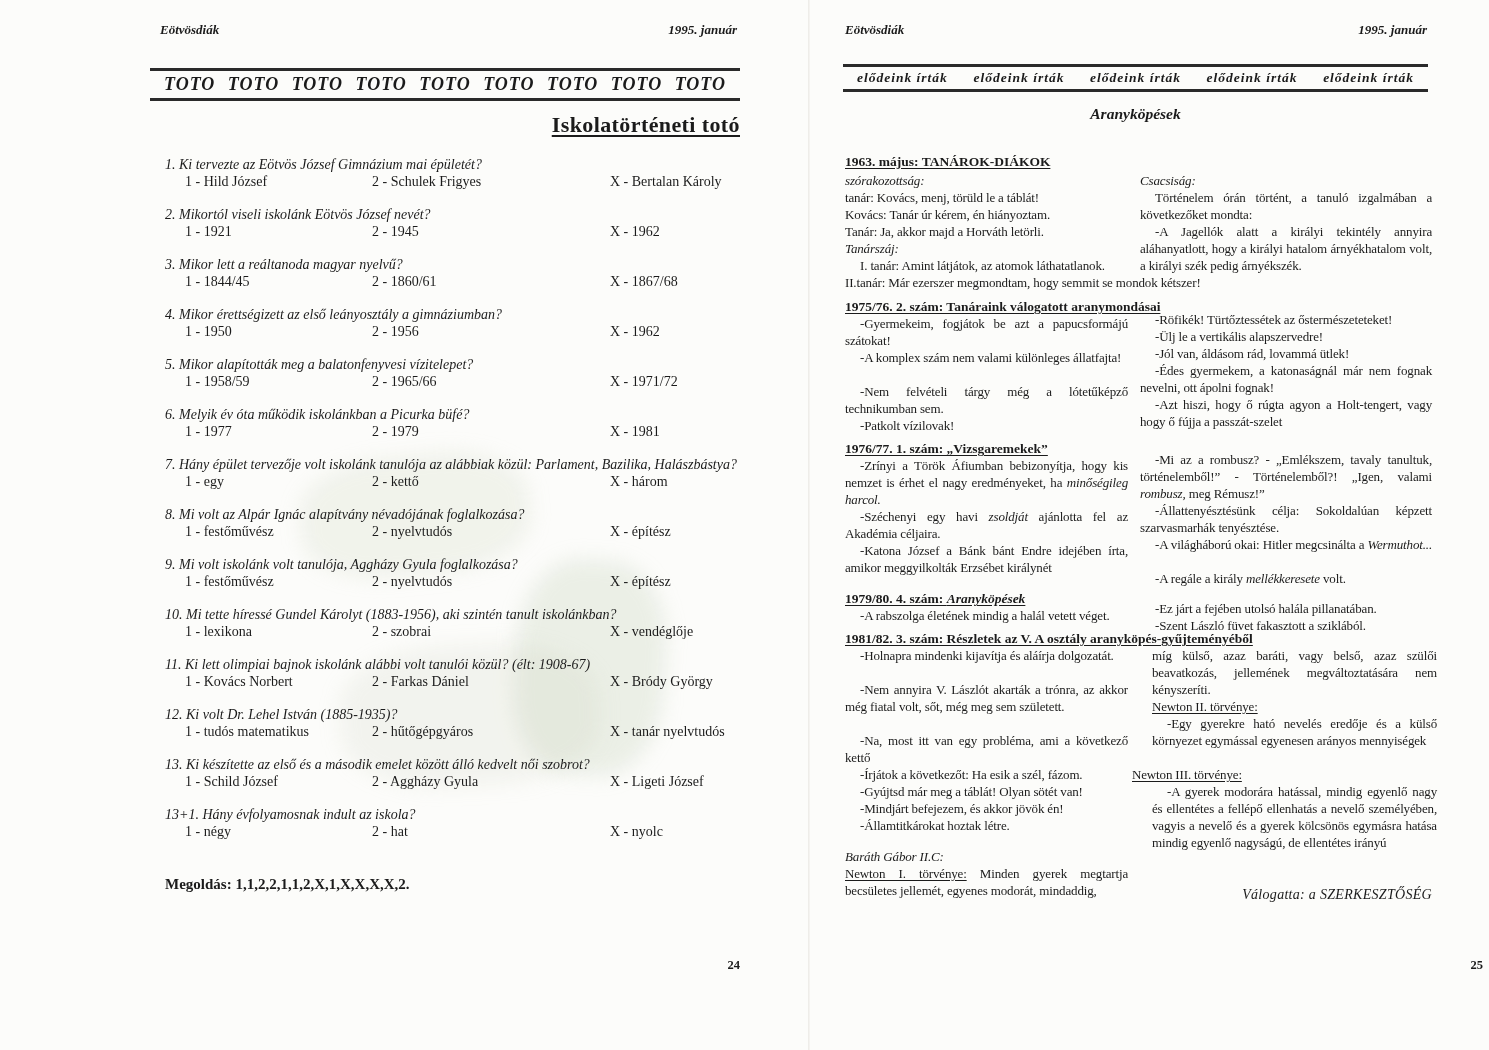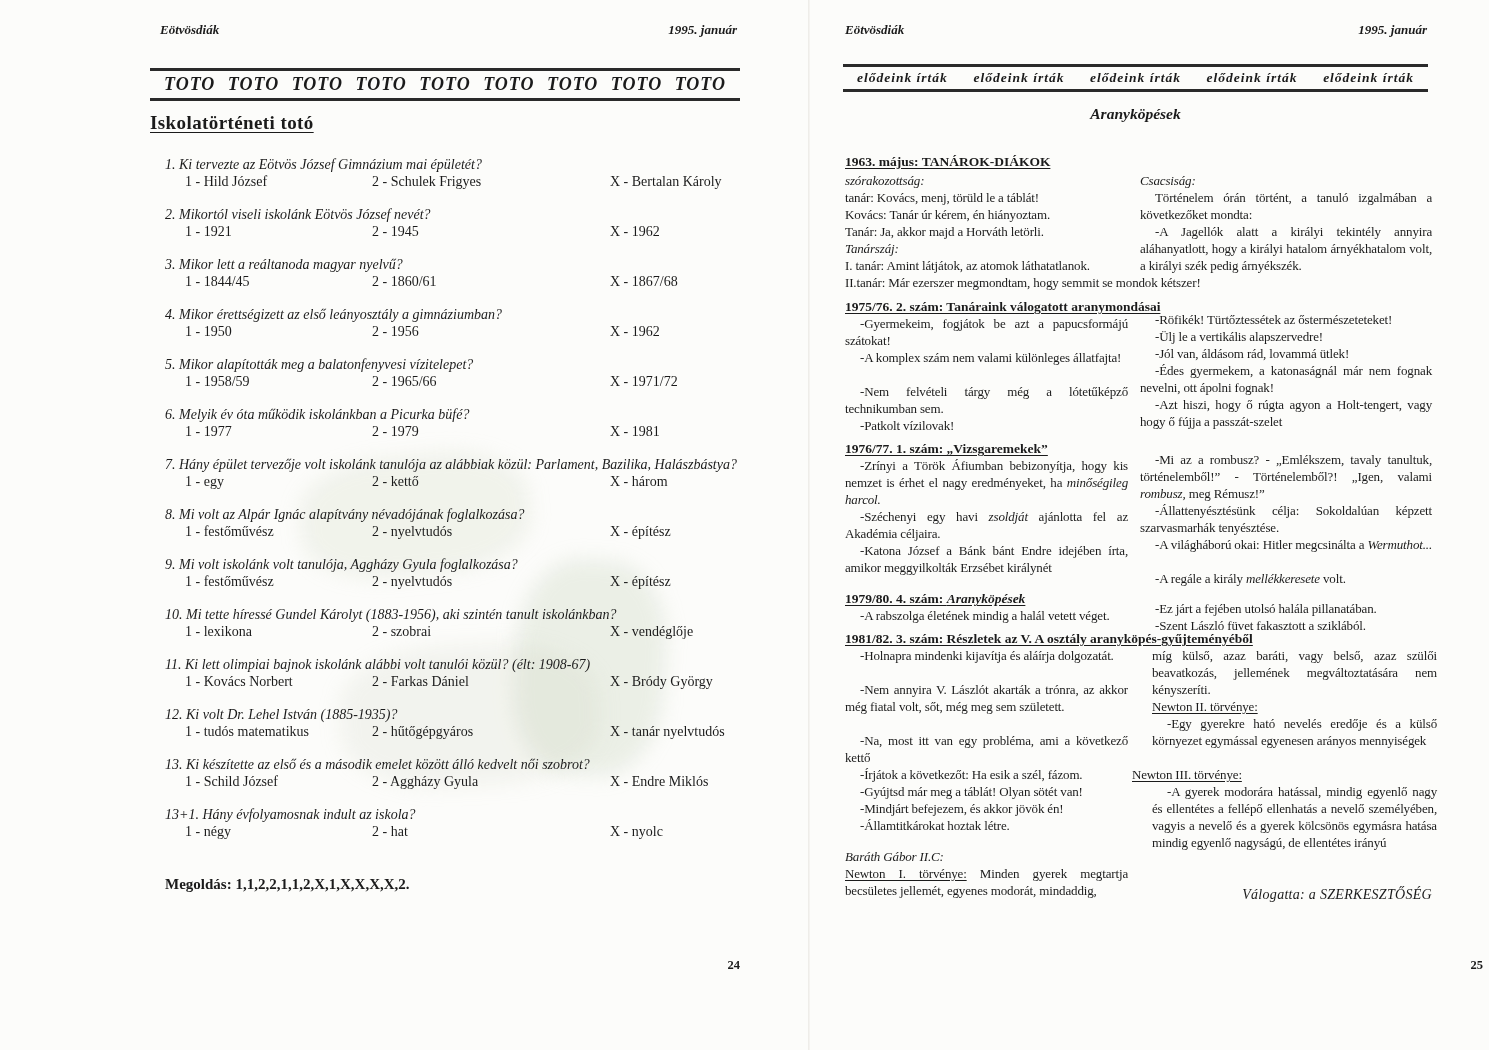--- a/index.html
+++ b/index.html
@@ -12,21 +12,21 @@
   .page{position:absolute;top:0;height:1050px;}
   #pageL{left:0;width:810px;}
   #pageR{left:810px;width:679px;}
   .fold{position:absolute;left:808px;top:0;width:2px;height:1050px;
     background:linear-gradient(to right,#eceae6,#f7f6f3);}
   .masthead{position:absolute;top:22px;font-weight:bold;font-style:italic;font-size:13px;}
   .issuedate{position:absolute;top:22px;font-weight:bold;font-style:italic;font-size:13px;text-align:right;}
   .band{position:absolute;border-top:3px solid #2a2a2a;border-bottom:3px solid #2a2a2a;
     display:flex;justify-content:space-between;align-items:center;padding:3px 14px;}
   .band span{font-weight:bold;font-style:italic;font-size:18px;letter-spacing:1px;white-space:nowrap;}
-  .quiz-title{position:absolute;text-align:left;font-weight:bold;font-size:19px;
+  .quiz-title{position:absolute;text-align:right;font-weight:bold;font-size:22px;
     text-decoration:underline;text-underline-offset:3px;letter-spacing:.4px;}
   .r-title{position:absolute;text-align:center;font-weight:bold;font-style:italic;font-size:15.5px;}
 
   
   #quiz{position:absolute;left:165px;top:156px;width:572px;font-size:14px;line-height:17px;}
   .qblock{margin-bottom:16px;}
   .qtext{font-style:italic;text-align:justify;}
   .opts{display:grid;grid-template-columns:187px 238px auto;padding-left:20px;margin-top:0px;}
   .solution{font-weight:bold;font-size:15px;margin-top:36px;}
   .pnum{position:absolute;font-size:12.5px;font-weight:bold;text-align:right;}
@@ -167,21 +167,21 @@
           <span>1 - tudós matematikus</span>
           <span>2 - hűtőgépgyáros</span>
           <span>X - tanár nyelvtudós</span>
         </div>
     </div>
     <div class="qblock">
       <div class="qtext">13. Ki készítette az első és a második emelet között álló kedvelt női szobrot?</div>
       <div class="opts">
           <span>1 - Schild József</span>
           <span>2 - Aggházy Gyula</span>
-          <span>X - Endre Miklós</span>
+          <span>X - Ligeti József</span>
         </div>
     </div>
     <div class="qblock">
       <div class="qtext">13+1. Hány évfolyamosnak indult az iskola?</div>
       <div class="opts">
           <span>1 - négy</span>
           <span>2 - hat</span>
           <span>X - nyolc</span>
         </div>
     </div>
@@ -206,21 +206,21 @@
   </div>
 
   <div class="r-title" style="left:33px;top:105px;width:585px;">Aranyköpések</div>
 
   <div class="ab shead" style="left:35px;top:153px;">1963. május: TANÁROK-DIÁKOK</div>
   <div class="ab ital" style="left:35px;top:172px;width:283px;">szórakozottság:</div>
   <div class="ab" style="left:35px;top:189px;width:283px;">tanár: Kovács, menj, törüld le a táblát!</div>
   <div class="ab" style="left:35px;top:206px;width:283px;">Kovács: Tanár úr kérem, én hiányoztam.</div>
   <div class="ab" style="left:35px;top:223px;width:283px;">Tanár: Ja, akkor majd a Horváth letörli.</div>
   <div class="ab ital" style="left:35px;top:240px;width:283px;">Tanárszáj:</div>
-  <div class="ab" style="left:35px;top:257px;width:285px;">I. tanár: Amint látjátok, az atomok láthatatlanok.</div>
+  <div class="ab" style="left:50px;top:257px;width:285px;">I. tanár: Amint látjátok, az atomok láthatatlanok.</div>
   <div class="ab hang" style="left:35px;top:274px;width:283px;">II.tanár: Már ezerszer megmondtam, hogy semmit se mondok kétszer!</div>
 
   <div class="ab shead" style="left:35px;top:298px;">1975/76. 2. szám: Tanáraink válogatott aranymondásai</div>
   <div class="ab ind" style="left:35px;top:315px;width:283px;">-Gyermekeim, fogjátok be azt a papucsformájú szátokat!</div>
   <div class="ab ind" style="left:35px;top:349px;width:283px;">-A komplex szám nem valami különleges állatfajta!</div>
   <div class="ab ind" style="left:35px;top:383px;width:283px;">-Nem felvételi tárgy még a lótetűképző technikumban sem.</div>
   <div class="ab ind" style="left:35px;top:417px;width:283px;">-Patkolt vízilovak!</div>
 
   <div class="ab shead" style="left:35px;top:440px;">1976/77. 1. szám: „Vizsgaremekek”</div>
   <div class="ab ind" style="left:35px;top:457px;width:283px;"><span>-Zrínyi a Török Áfiumban bebizonyítja, hogy kis nemzet is érhet el nagy eredményeket, ha </span><span class="ital">minőségileg harcol.</span></div>

